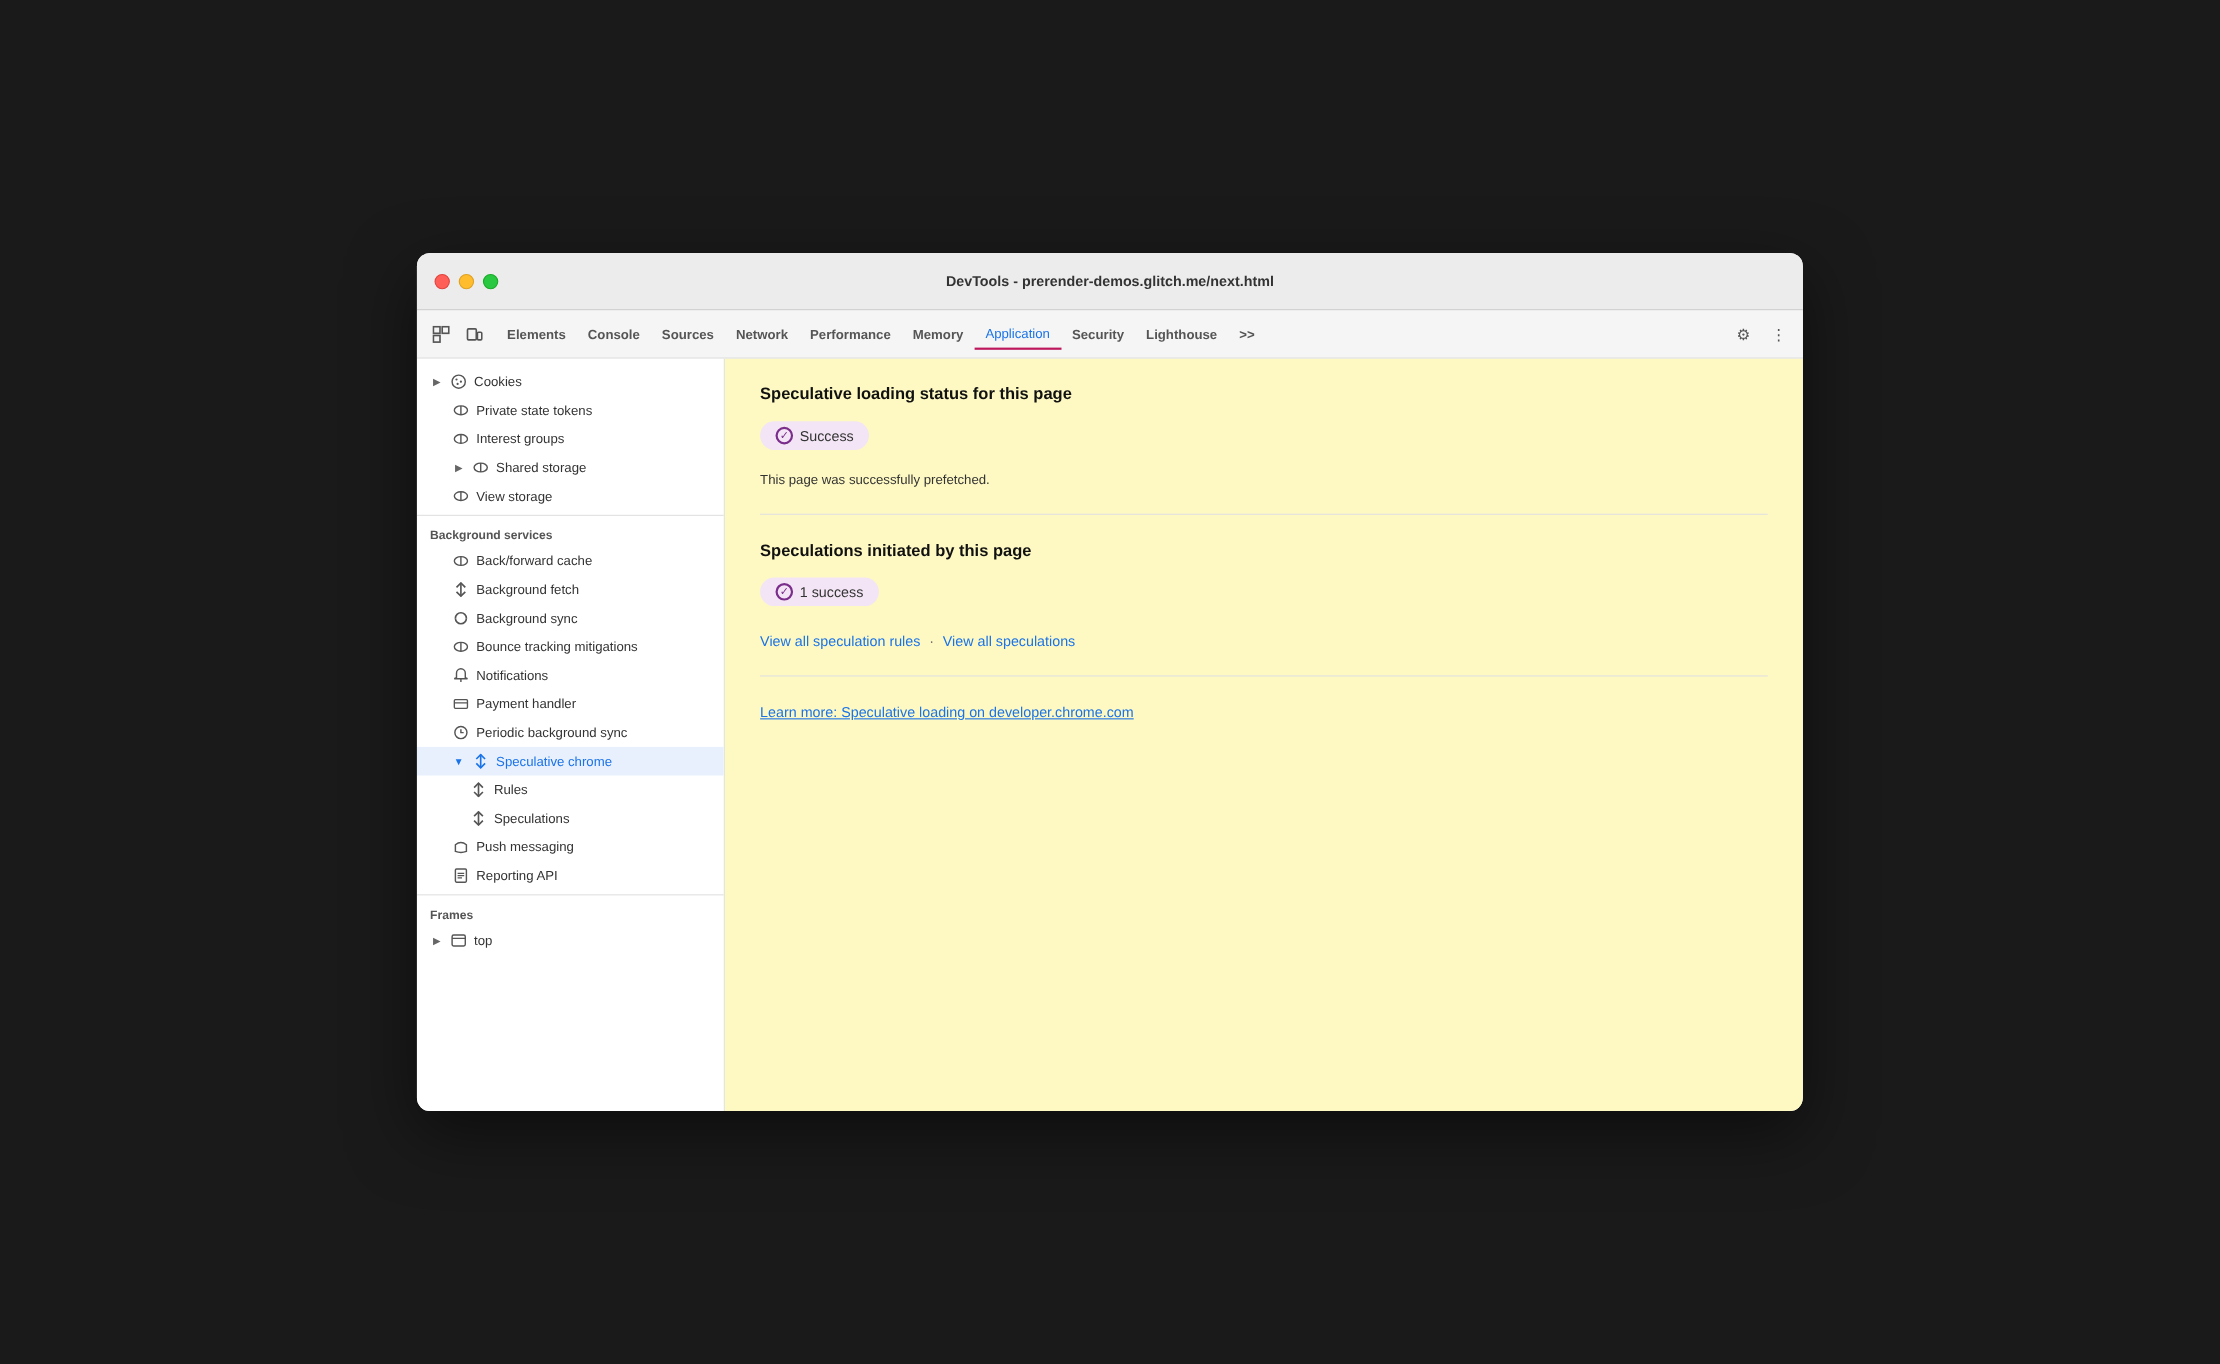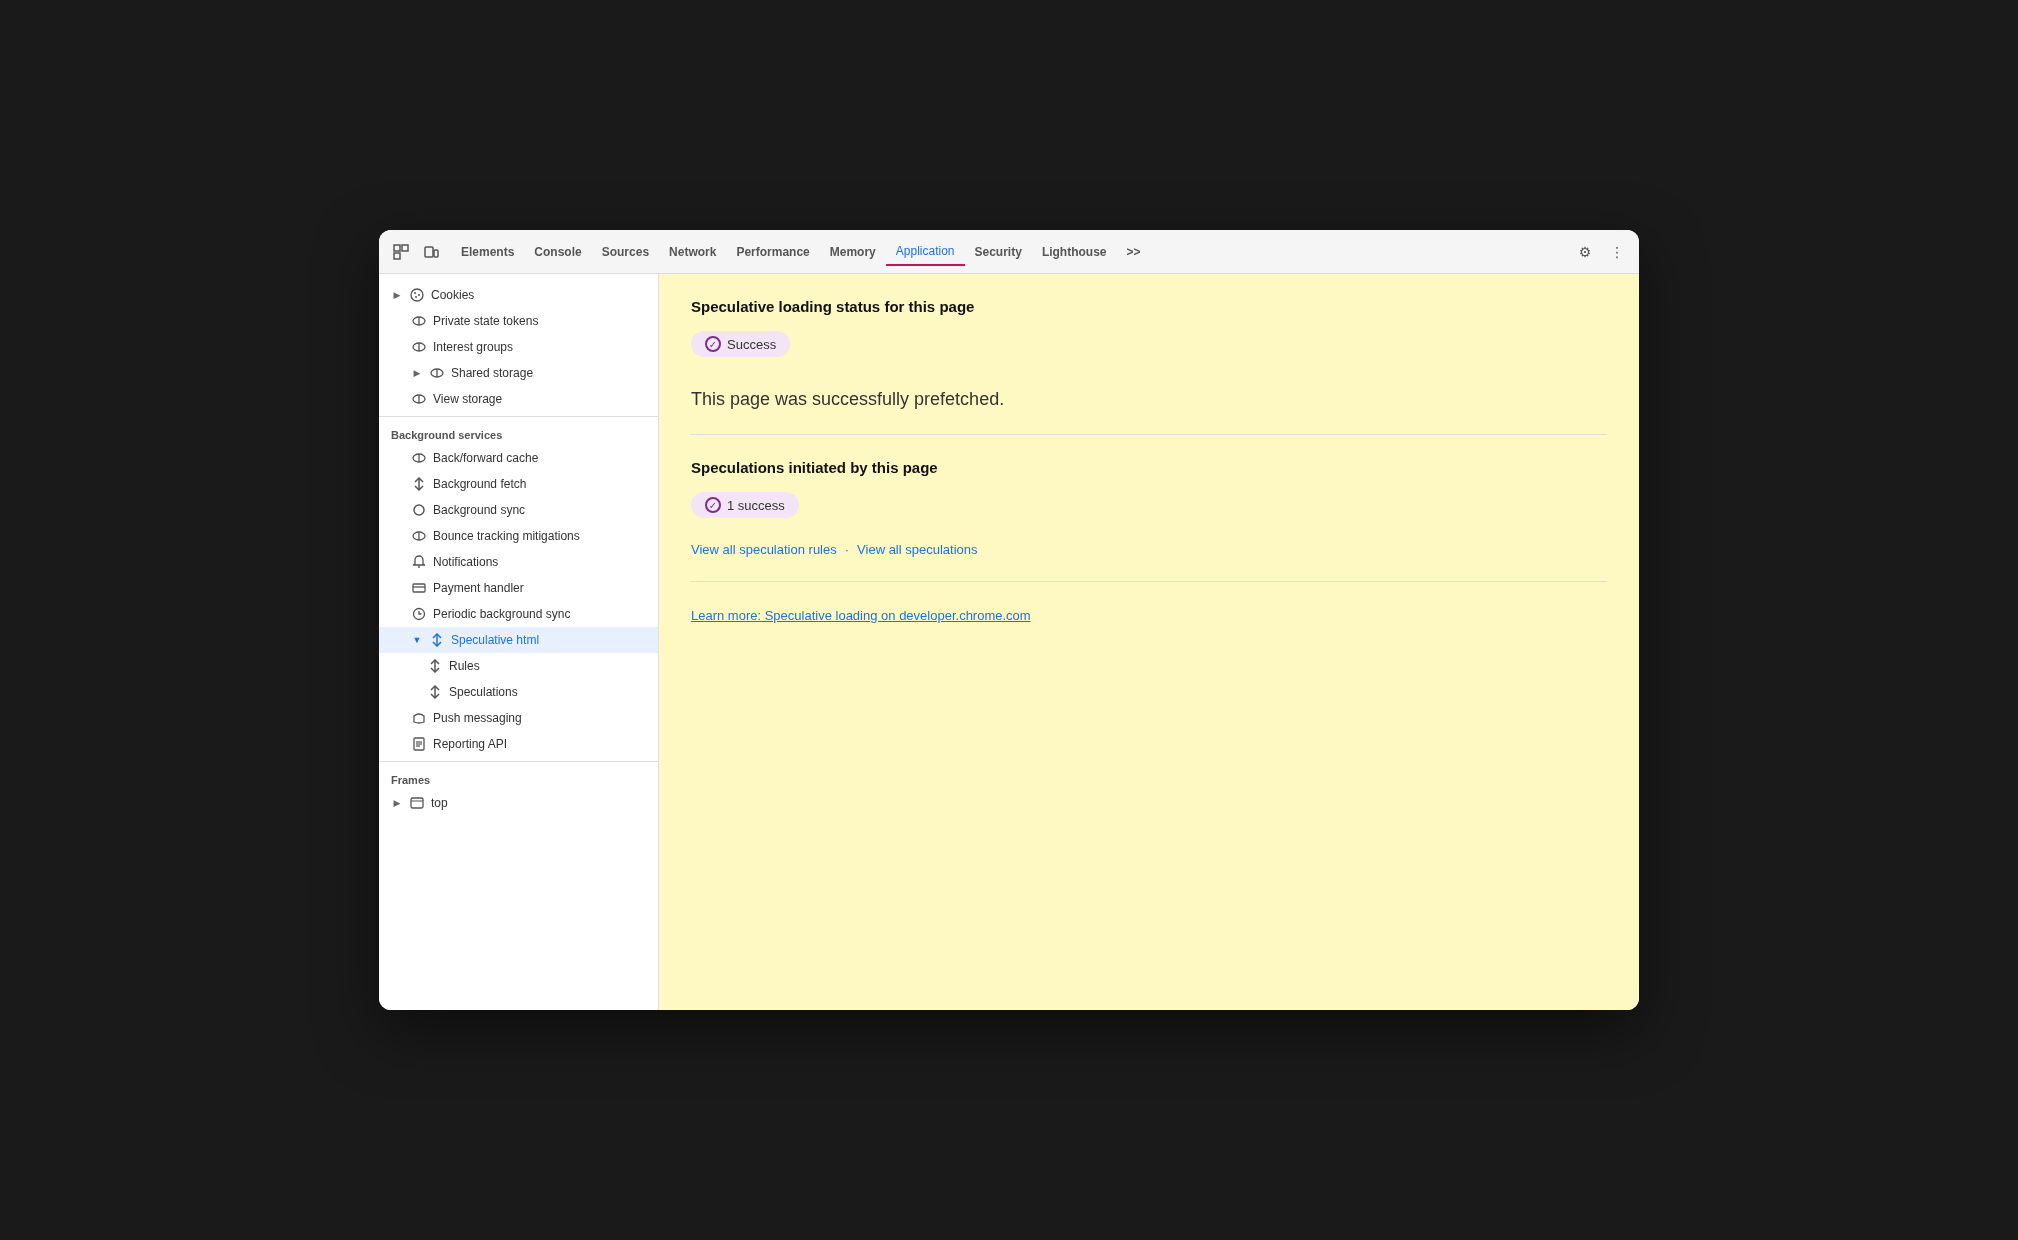--- a/index.html
+++ b/index.html
@@ -192,23 +192,23 @@
       height: 16px;
       border-radius: 50%;
       border: 2px solid #7b2d8b;
       display: flex;
       align-items: center;
       justify-content: center;
       font-size: 10px;
       color: #7b2d8b;
     }
     .section-desc {
-      font-size: 18px;
+      font-size: 12px;
       color: #333;
-      margin-top: 20px;
+      margin-top: 8px;
     }
     .links-row {
       display: flex;
       align-items: center;
       gap: 8px;
       margin-top: 12px;
     }
     .link {
       font-size: 13px;
       color: #1a73e8;
@@ -228,20 +228,28 @@
       height: 1px;
       background: #e0e0e0;
       margin: 4px 0;
     }
   </style>
 </head>
 <body>
 
 <div class="window">
 
+  <div class="titlebar">
+    <div class="traffic-lights">
+      <div class="traffic-light close"></div>
+      <div class="traffic-light minimize"></div>
+      <div class="traffic-light maximize"></div>
+    </div>
+    <div class="titlebar-title">DevTools - prerender-demos.glitch.me/next.html</div>
+  </div>
 
   <div class="toolbar">
     <div class="toolbar-icon" title="Inspector">
       <svg width="16" height="16" viewBox="0 0 16 16" fill="none" xmlns="http://www.w3.org/2000/svg">
         <rect x="1" y="1" width="6" height="6" stroke="#555" stroke-width="1.5" fill="none"></rect>
         <rect x="1" y="9" width="6" height="6" stroke="#555" stroke-width="1.5" fill="none"></rect>
         <rect x="9" y="1" width="6" height="6" stroke="#555" stroke-width="1.5" fill="none"></rect>
       </svg>
     </div>
     <div class="toolbar-icon" title="Device toggle">
@@ -403,21 +411,21 @@
 
       <div class="sidebar-item indented active">
         <span class="chevron" style="color:#1a73e8;">▼</span>
         <span class="sidebar-icon">
           <svg width="14" height="14" viewBox="0 0 14 14" fill="none">
               <line x1="7" y1="1" x2="7" y2="13" stroke="#1a73e8" stroke-width="1.5"></line>
               <polyline points="3,5 7,1 11,5" stroke="#1a73e8" stroke-width="1.5" fill="none"></polyline>
               <polyline points="3,9 7,13 11,9" stroke="#1a73e8" stroke-width="1.5" fill="none"></polyline>
             </svg>
         </span>
-        <span>Speculative html</span>
+        <span>Speculative chrome</span>
       </div>
 
       <div class="sidebar-item indented2">
         <span class="sidebar-icon">
           <svg width="14" height="14" viewBox="0 0 14 14" fill="none">
               <line x1="7" y1="1" x2="7" y2="13" stroke="#555" stroke-width="1.5"></line>
               <polyline points="3,5 7,1 11,5" stroke="#555" stroke-width="1.5" fill="none"></polyline>
               <polyline points="3,9 7,13 11,9" stroke="#555" stroke-width="1.5" fill="none"></polyline>
             </svg>
         </span>

